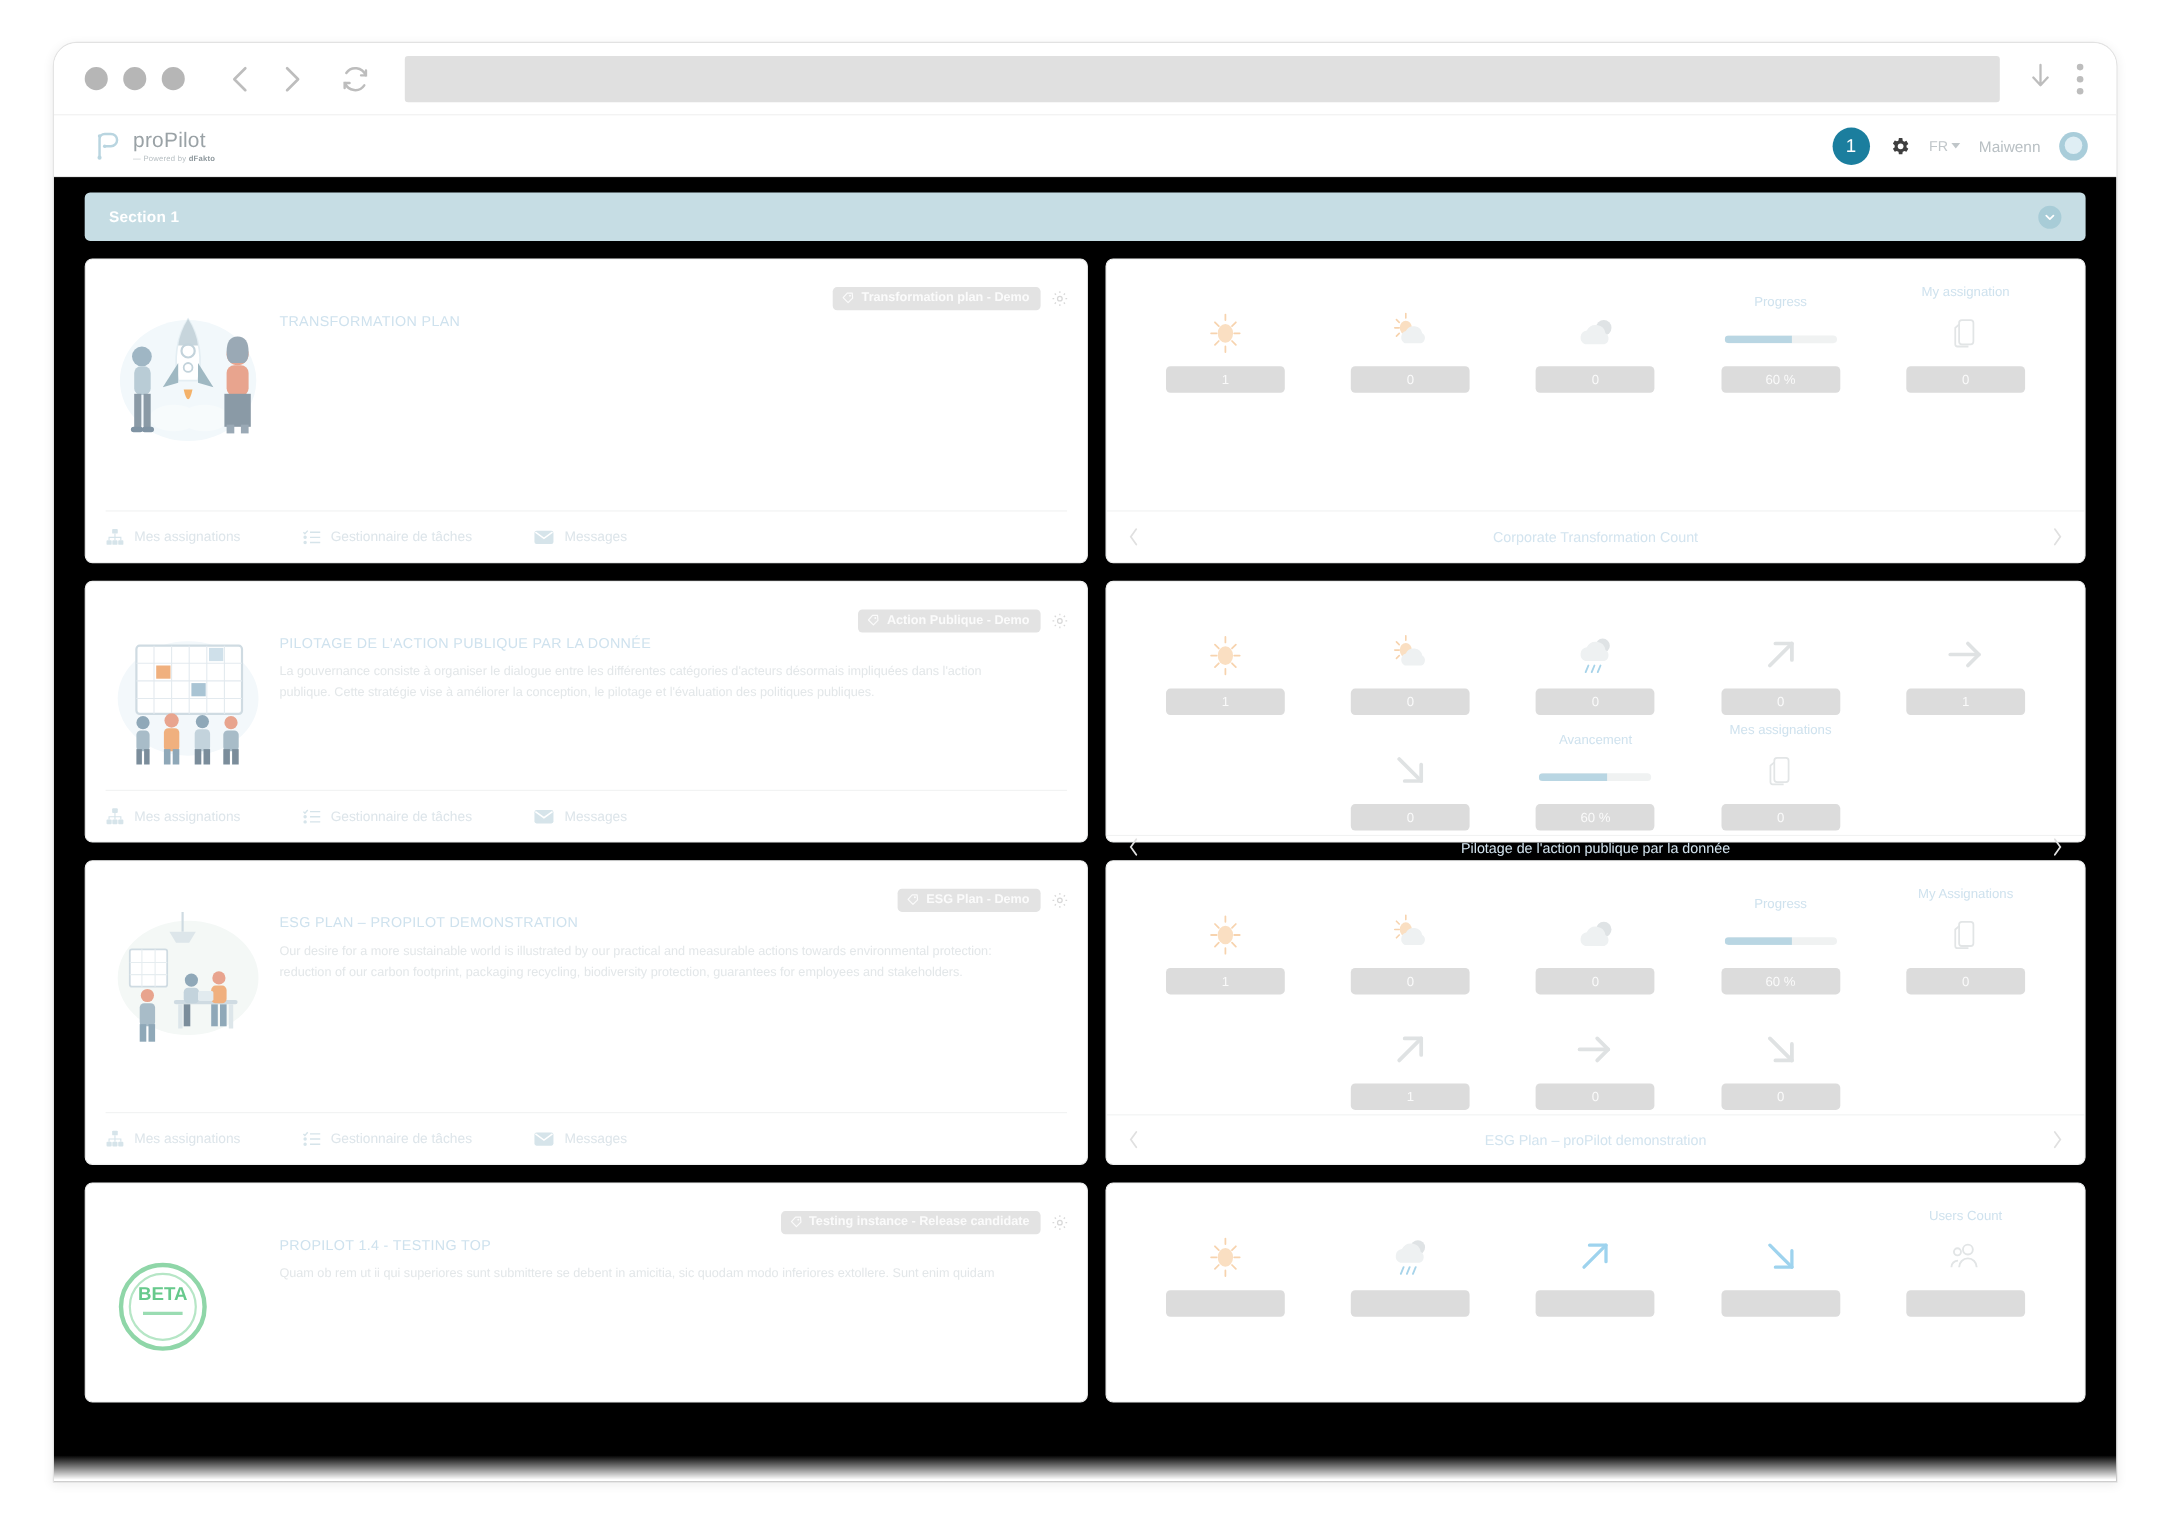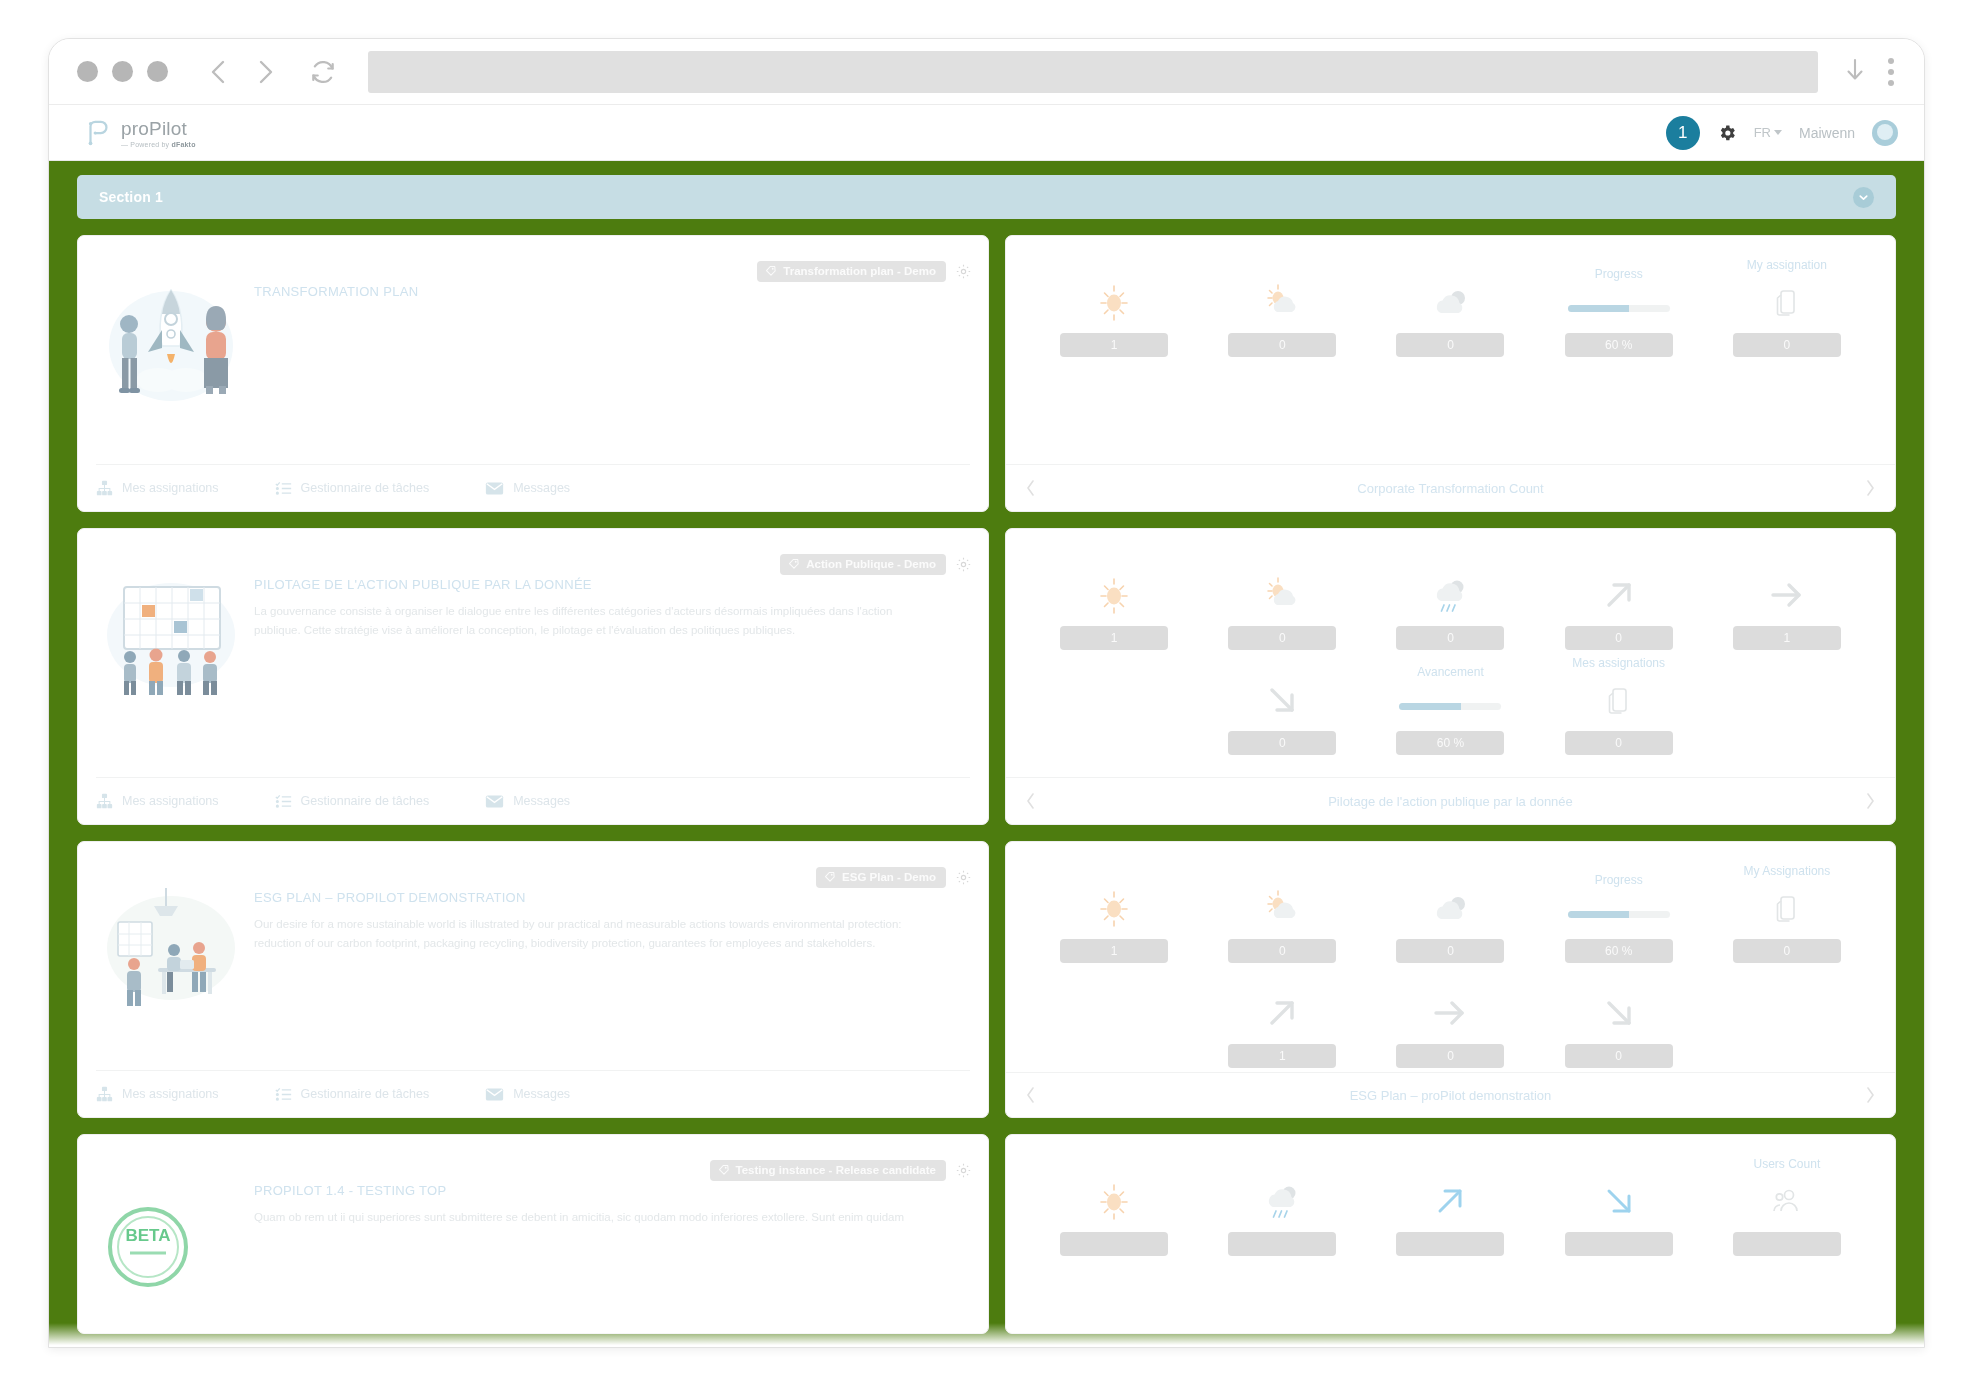--- a/index.html
+++ b/index.html
@@ -83,21 +83,21 @@
   }
   #avatar::after {
     content:""; position:absolute; left:5px; top:4px;
     width:16px; height:16px; border-radius:50%; background:#dfeef4;
   }
 
   
   #page-body {
     position: relative;
     height: 1188px;
-    background: #4d7c0f;
+    background: #000000;
     padding: 14px 28px 0 28px;
     overflow: hidden;
   }
 
   .section-bar {
     height: 44px;
     background: #c6dde4;
     border-radius: 5px;
     display: flex; align-items: center;
     padding: 0 22px 0 22px;
@@ -182,21 +182,21 @@
     height: 47px;
     display: flex; align-items: center;
     padding: 0 18px;
     margin-top: auto;
   }
   .carousel-title { flex: 1; text-align: center; font-size: 13px; color: #d3e4ef; }
   .chev { color: #e0e0e0; display:flex; }
 
   
   .row-1 .card { height: 277px; }
-  .row-2 .card { height: 297px; }
+  .row-2 .card { height: 238px; }
   .row-3 .card { height: 277px; }
   .row-4 .card { height: 200px; }
 
   .fade-bottom {
     position: absolute; left: 0; right: 0; bottom: 0; height: 26px;
     background: linear-gradient(to bottom, rgba(255,255,255,0) 0%, #ffffff 85%);
     pointer-events: none;
   }
 </style>
 </head>

